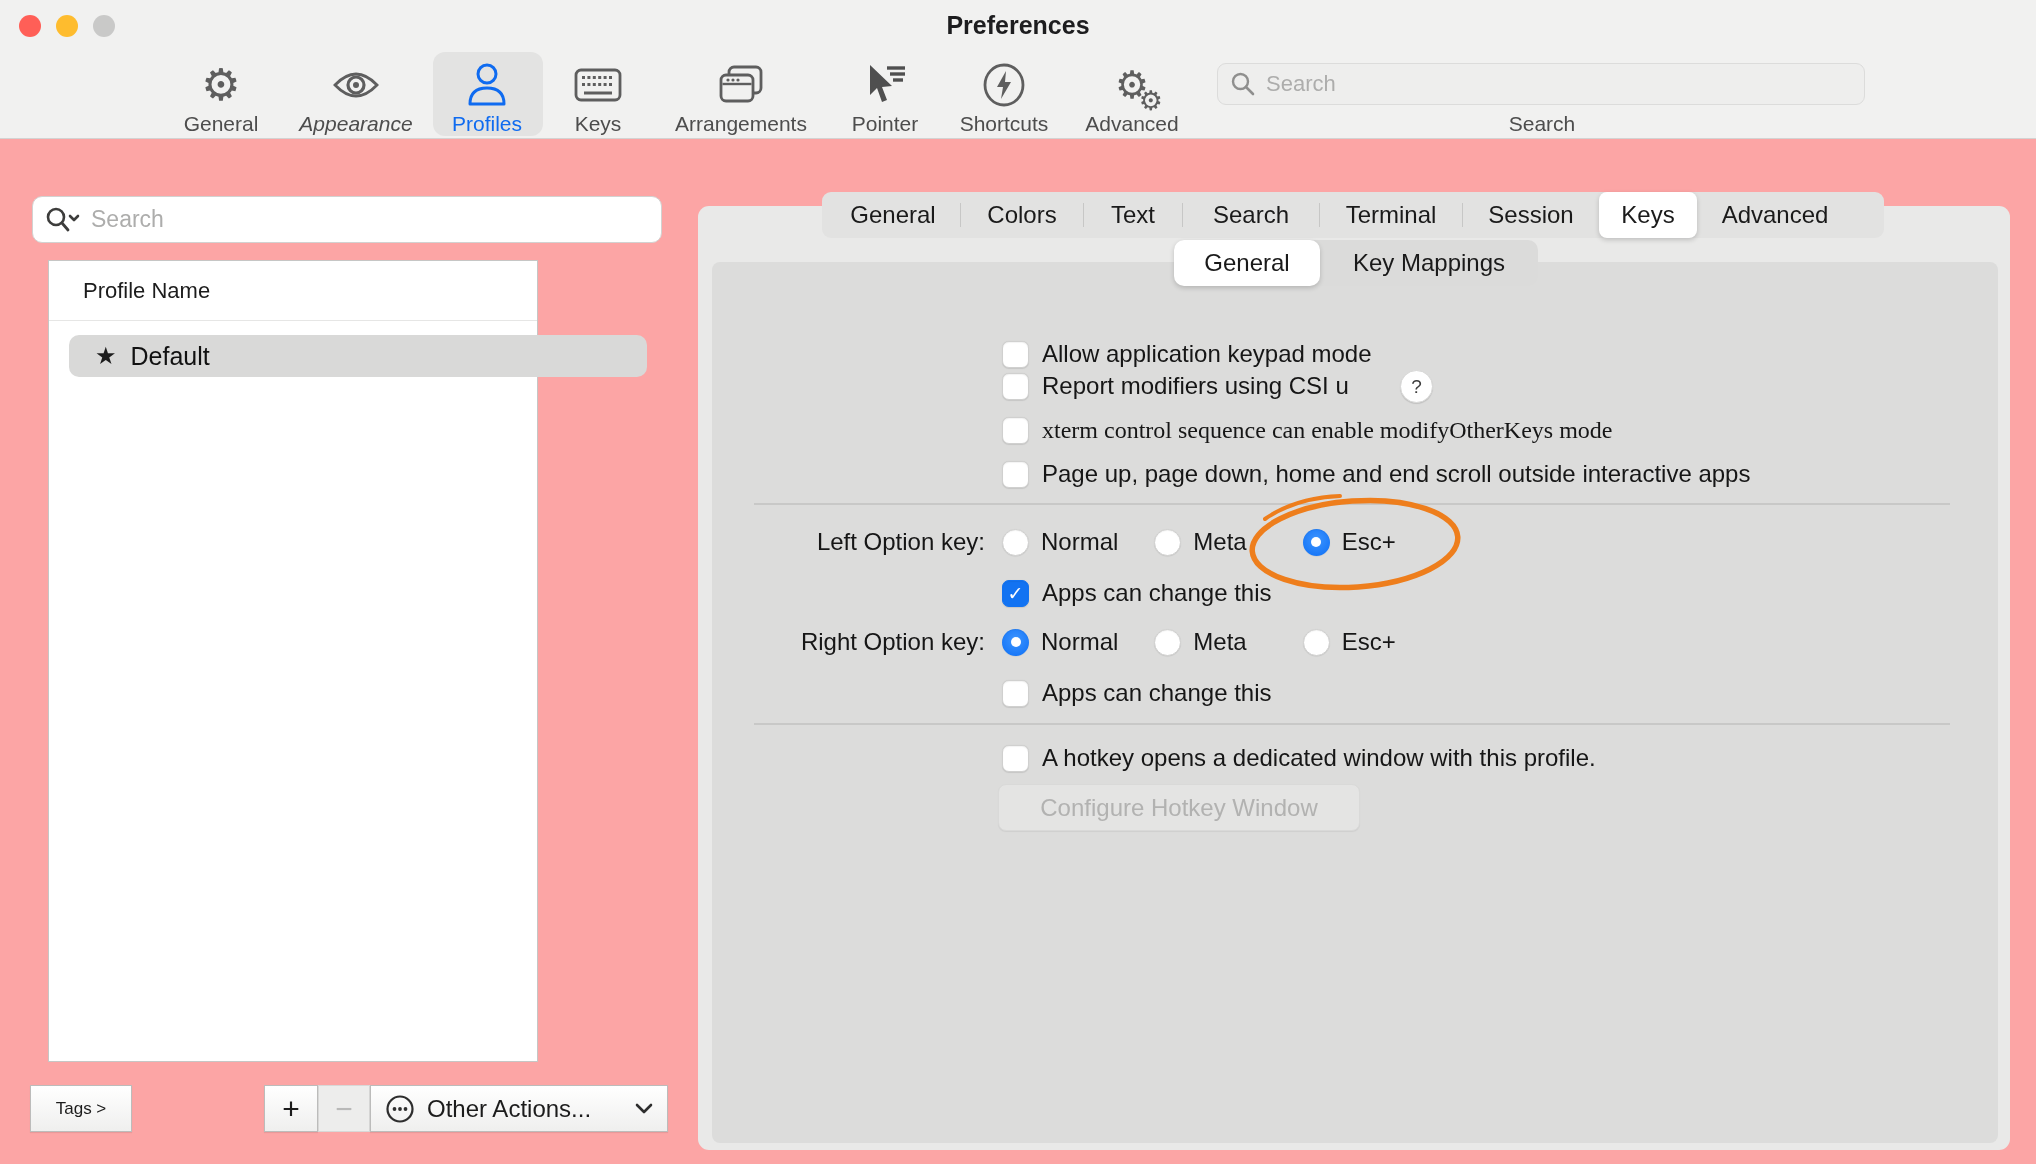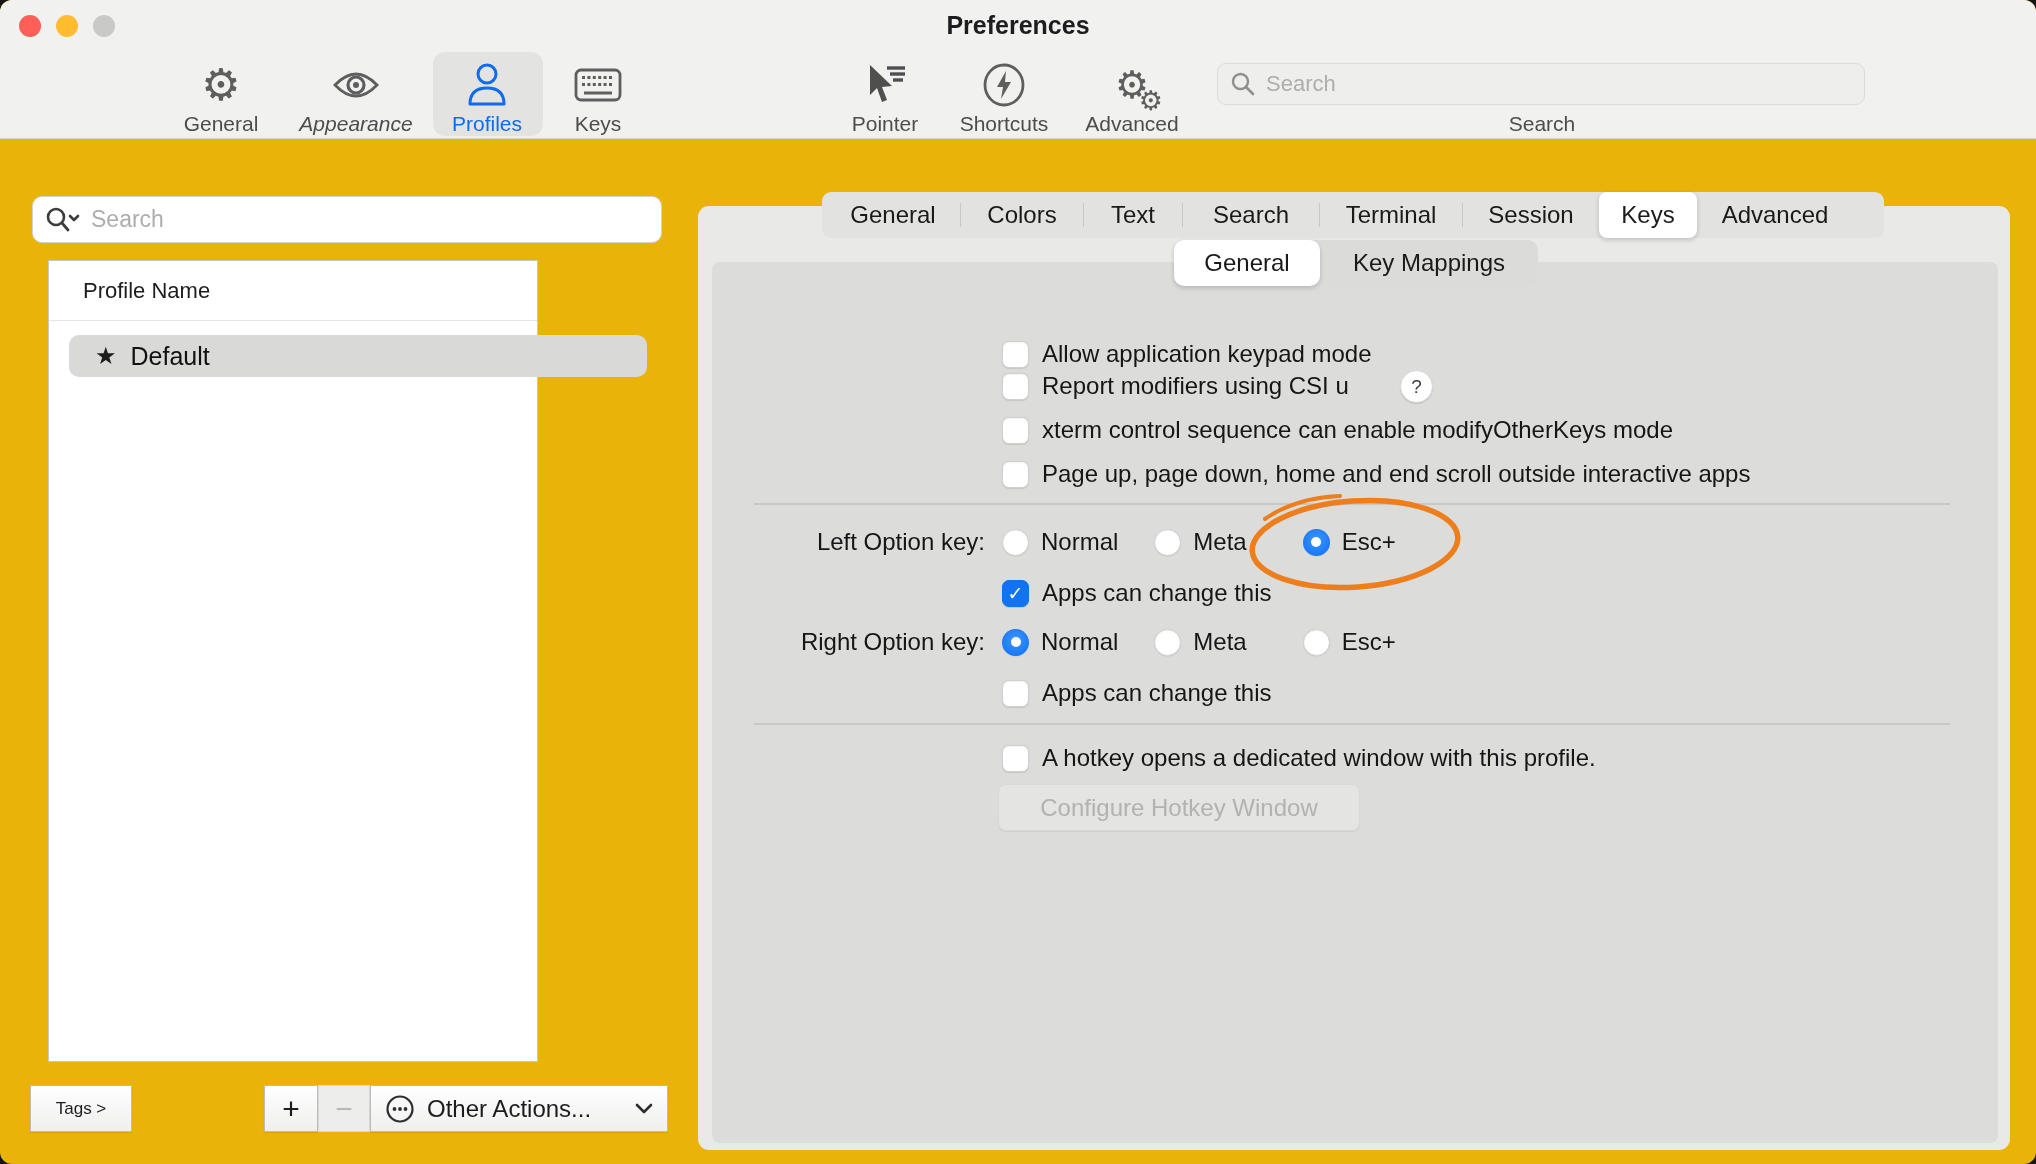--- a/index.html
+++ b/index.html
@@ -1,18 +1,18 @@
 <!DOCTYPE html>
 <html><head>
 <meta charset="utf-8">
 <style>
   * { margin:0; padding:0; box-sizing:border-box; }
   html,body { width:2036px; height:1164px; background:#161616; overflow:hidden;
     font-family:"Liberation Sans","DejaVu Sans",sans-serif; }
-  .window { position:absolute; inset:0; background:#eab308; border-radius:12px; overflow:hidden; }
+  .window { position:absolute; inset:0; background:#fca5a5; border-radius:0; overflow:hidden; }
 
   
   .toolbar { position:absolute; left:0; top:0; width:100%; height:139px; background:#f1f1f0; border-bottom:1px solid #d3d3d2; }
   .tl { position:absolute; top:15px; width:22px; height:22px; border-radius:50%; }
   .win-title { position:absolute; top:11px; left:0; width:100%; text-align:center; font-size:25px; font-weight:bold; color:#1d1d1f; }
   .titem { position:absolute; top:58px; width:150px; height:78px; display:flex; flex-direction:column; align-items:center; justify-content:flex-end; transform:translateX(-50%); }
   .titem .ticon { height:50px; display:flex; align-items:center; justify-content:center; color:#5e5e5e; }
   .titem .tlabel { font-size:21px; color:#4d4d4d; margin-top:2px; }
   .titem.sel .tlabel { color:#0f6bf0; }
   .titem-bg { position:absolute; left:433px; top:52px; width:110px; height:84px; background:#e3e3e2; border-radius:12px; }
@@ -117,20 +117,33 @@
     <div class="titem" style="left:598px;">
       <div class="ticon">
         <svg width="48" height="34" viewBox="0 0 48 34">
           <rect x="2" y="2" width="44" height="30" rx="5" fill="none" stroke="#5e5e5e" stroke-width="2.8"></rect>
           <line x1="8" y1="9.5" x2="40" y2="9.5" stroke="#5e5e5e" stroke-width="3" stroke-dasharray="3 2.4"></line>
           <line x1="8" y1="16.5" x2="40" y2="16.5" stroke="#5e5e5e" stroke-width="3" stroke-dasharray="3 2.4"></line>
           <line x1="10" y1="25" x2="38" y2="25" stroke="#5e5e5e" stroke-width="3"></line>
         </svg>
       </div>
       <div class="tlabel">Keys</div>
+    </div>
+    <div class="titem" style="left:741px;">
+      <div class="ticon">
+        <svg width="48" height="40" viewBox="0 0 48 40">
+          <rect x="12" y="2" width="32" height="26" rx="5" fill="none" stroke="#5e5e5e" stroke-width="2.8"></rect>
+          <rect x="4" y="10" width="32" height="26" rx="5" fill="#f1f1f0" stroke="#5e5e5e" stroke-width="2.8"></rect>
+          <line x1="5.5" y1="19" x2="34.5" y2="19" stroke="#5e5e5e" stroke-width="2.4"></line>
+          <circle cx="11" cy="15" r="1.6" fill="#5e5e5e"></circle>
+            <circle cx="16" cy="15" r="1.6" fill="#5e5e5e"></circle>
+            <circle cx="21" cy="15" r="1.6" fill="#5e5e5e"></circle>
+        </svg>
+      </div>
+      <div class="tlabel">Arrangements</div>
     </div>
     <div class="titem" style="left:1004px;">
       <div class="ticon">
         <svg width="44" height="46" viewBox="0 0 44 46">
           <ellipse cx="22" cy="23" rx="19" ry="20" fill="none" stroke="#5e5e5e" stroke-width="2.8"></ellipse>
           <path d="M24,9 L15,25 L21,25 L19,37 L29,20 L23,20 Z" fill="#5e5e5e"></path>
         </svg>
       </div>
       <div class="tlabel">Shortcuts</div>
     </div>
@@ -230,21 +243,21 @@
 
   <div class="cbrow" style="top:338px;">
     <div class="cb"></div>
     <div class="lbl">Allow application keypad mode</div>
   </div>
   <div class="cbrow" style="top:370px;">
     <div class="cb"></div>
     <div class="lbl">Report modifiers using CSI u</div>
   </div>
   <div class="help-btn">?</div>
-  <div class="cbrow" style="top:414px;">
+  <div class="cbrow" style="top:414px;font-family:Liberation Serif, serif;">
     <div class="cb"></div>
     <div class="lbl">xterm control sequence can enable modifyOtherKeys mode</div>
   </div>
   <div class="cbrow" style="top:458px;">
     <div class="cb"></div>
     <div class="lbl">Page up, page down, home and end scroll outside interactive apps</div>
   </div>
 
   <div class="hdiv" style="top:503px;"></div>
 

